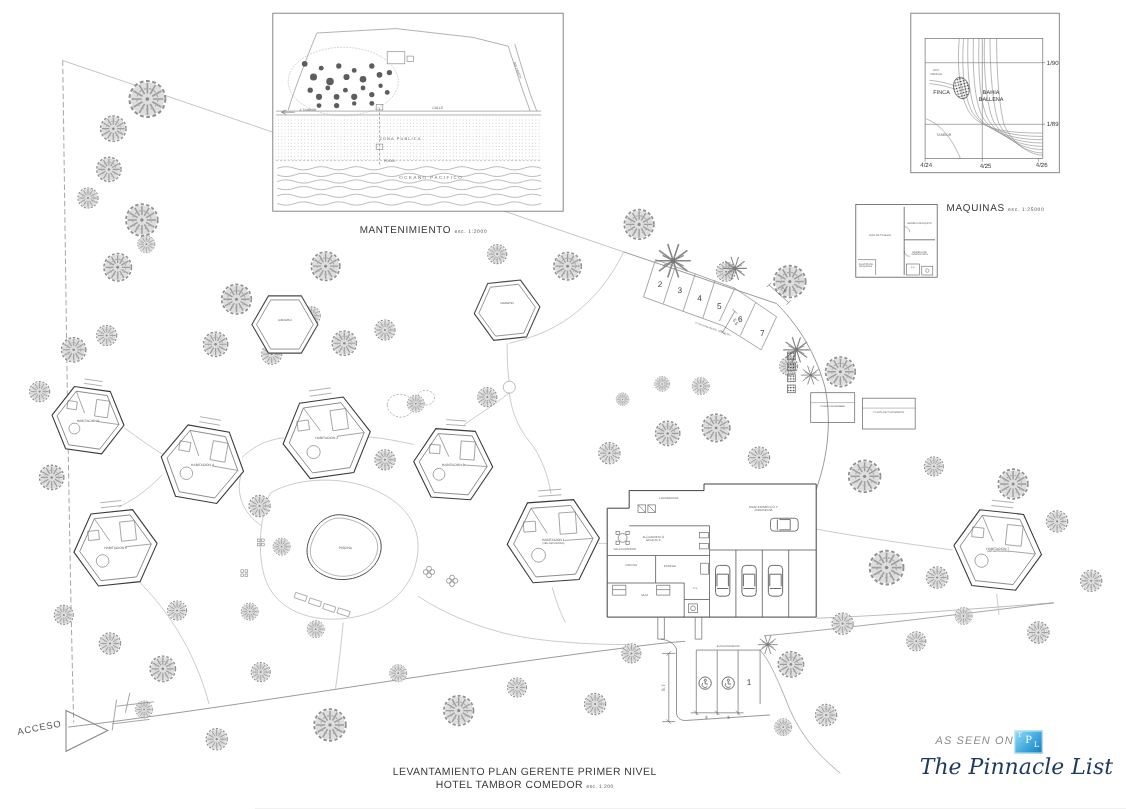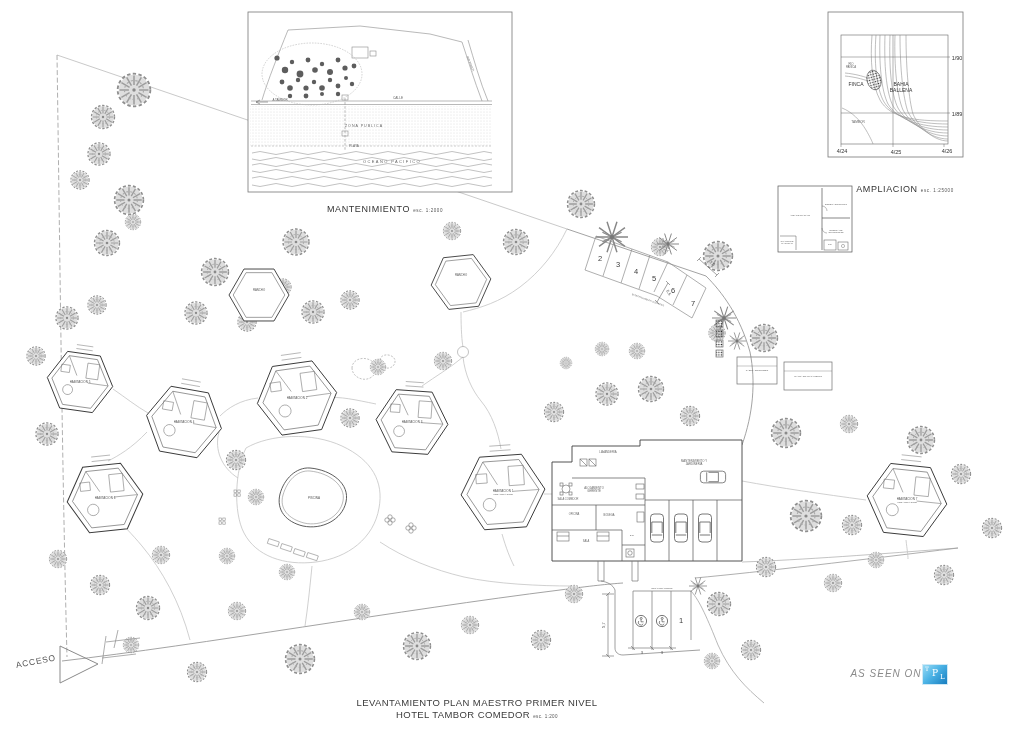--- a/index.html
+++ b/index.html
@@ -414,21 +414,21 @@
     <rect x="838" y="242" width="10" height="8" stroke-width="0.5"></rect>
     <circle cx="843" cy="246" r="1.6" stroke-width="0.4"></circle>
   </g>
 </svg>
 
 <span class="lbl" style="left:385px;top:209px;font-size:9px;letter-spacing:0.6px;color:#333;">
   <span>MANTENIMIENTO</span>
   <span style="font-size:4.5px;color:#555;">esc. 1:2000</span>
 </span>
 <span class="lbl" style="left:905px;top:189px;font-size:9px;letter-spacing:0.6px;color:#333;">
-  <span>AMPLIACION</span>
+  <span>MAQUINAS</span>
   <span style="font-size:4.5px;color:#555;">esc. 1:25000</span>
 </span>
 
 <span class="lbl tiny" style="left:398px;top:99px;font-size:3.2px;">CALLE</span>
 <span class="lbl tiny" style="left:280px;top:101px;font-size:3px;">A TAMBOR</span>
 <span class="lbl tiny" style="left:364px;top:126px;font-size:3.6px;letter-spacing:1px;">ZONA PUBLICA</span>
 <span class="lbl tiny" style="left:354px;top:147px;font-size:3.2px;">PLAYA</span>
 <span class="lbl tiny" style="left:392px;top:162px;font-size:4px;letter-spacing:1.4px;">OCEANO PACIFICO</span>
 <span class="lbl tiny" style="left:470px;top:64px;font-size:2.8px;transform:translate(-50%,-50%) rotate(68deg);">RIO PANICA</span>
 
@@ -501,26 +501,27 @@
 
 <span class="lbl tiny" style="left:757px;top:370px;font-size:2.2px;max-width:34px;white-space:normal;">CASETA DE BOMBEO</span>
 <span class="lbl tiny" style="left:808px;top:376px;font-size:2.2px;max-width:42px;white-space:normal;">PLANTA DE TRATAMIENTO</span>
 
 <span class="lbl" style="left:681px;top:621px;font-size:7.5px;color:#3c3c3c;">1</span>
 <span class="lbl" style="left:604px;top:625px;font-size:4.2px;color:#555;transform:translate(-50%,-50%) rotate(-90deg);">5,7</span>
 <span class="lbl" style="left:642px;top:653px;font-size:4.2px;color:#555;">3</span>
 <span class="lbl" style="left:662px;top:653px;font-size:4.2px;color:#555;">3</span>
 <span class="lbl tiny" style="left:662px;top:588px;font-size:2.2px;">ESTACIONAMIENTO</span>
 
-<span class="lbl" style="left:477px;top:703px;font-size:9.5px;letter-spacing:0.4px;color:#3a3a3a;">LEVANTAMIENTO PLAN MAESTRO PRIMER NIVEL</span>
+<span class="lbl" style="left:477px;top:703px;font-size:9.5px;letter-spacing:0.4px;color:#3a3a3a;">LEVANTAMIENTO PLAN GERENTE PRIMER NIVEL</span>
 <span class="lbl" style="left:477px;top:715px;font-size:9.5px;letter-spacing:0.4px;color:#3a3a3a;">
   <span>HOTEL TAMBOR COMEDOR</span>
   <span style="font-size:4.5px;color:#555;">esc. 1:200</span>
 </span>
 
 <span class="lbl" style="left:886px;top:674px;font-size:10px;font-style:italic;letter-spacing:1px;color:#8a8a8a;">AS SEEN ON</span>
 <div class="logo-box" style="left:922px;top:664px;">
   <span style="left:3px;top:2px;font-size:6px;">T</span>
   <span style="left:10px;top:5px;font-size:9px;">P</span>
   <span style="left:18px;top:10px;font-size:7px;">L</span>
 </div>
+<span class="lbl script-logo" style="left:924px;top:697px;font-size:20px;color:#1d3a5f;">The Pinnacle List</span>
 
 </div>
 
 </body></html>

